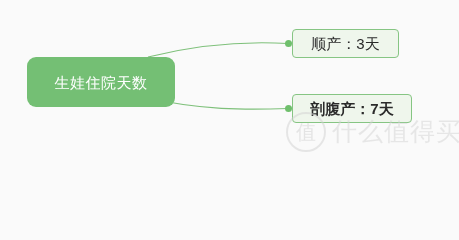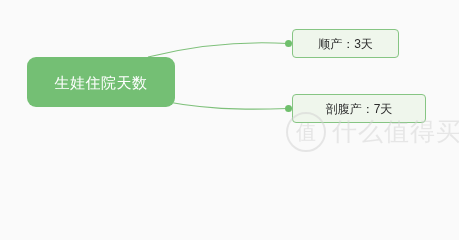--- a/index.html
+++ b/index.html
@@ -55,35 +55,36 @@
     border: 1px solid #86c583;
     border-radius: 4px;
     background: #eff6ec;
     box-sizing: border-box;
     display: flex;
     align-items: center;
     justify-content: center;
   }
   .leaf-label {
     color: #2b2b2b;
-    font-size: 12px;
+    font-size: 15px;
     line-height: 1;
     white-space: nowrap;
   }
   #leaf-0 {
     left: 292px;
     top: 29px;
     width: 107px;
     height: 29px;
   }
   #leaf-1 {
     left: 292px;
     top: 94px;
-    width: 134px;
+    width: 120px;
     height: 29px;
+    font-weight: bold;
   }
   
   .branch-dot {
     position: absolute;
     width: 7px;
     height: 7px;
     border-radius: 50%;
     background: #6fbf6c;
   }
   #dot-0 { left: 285px; top: 40px; }

